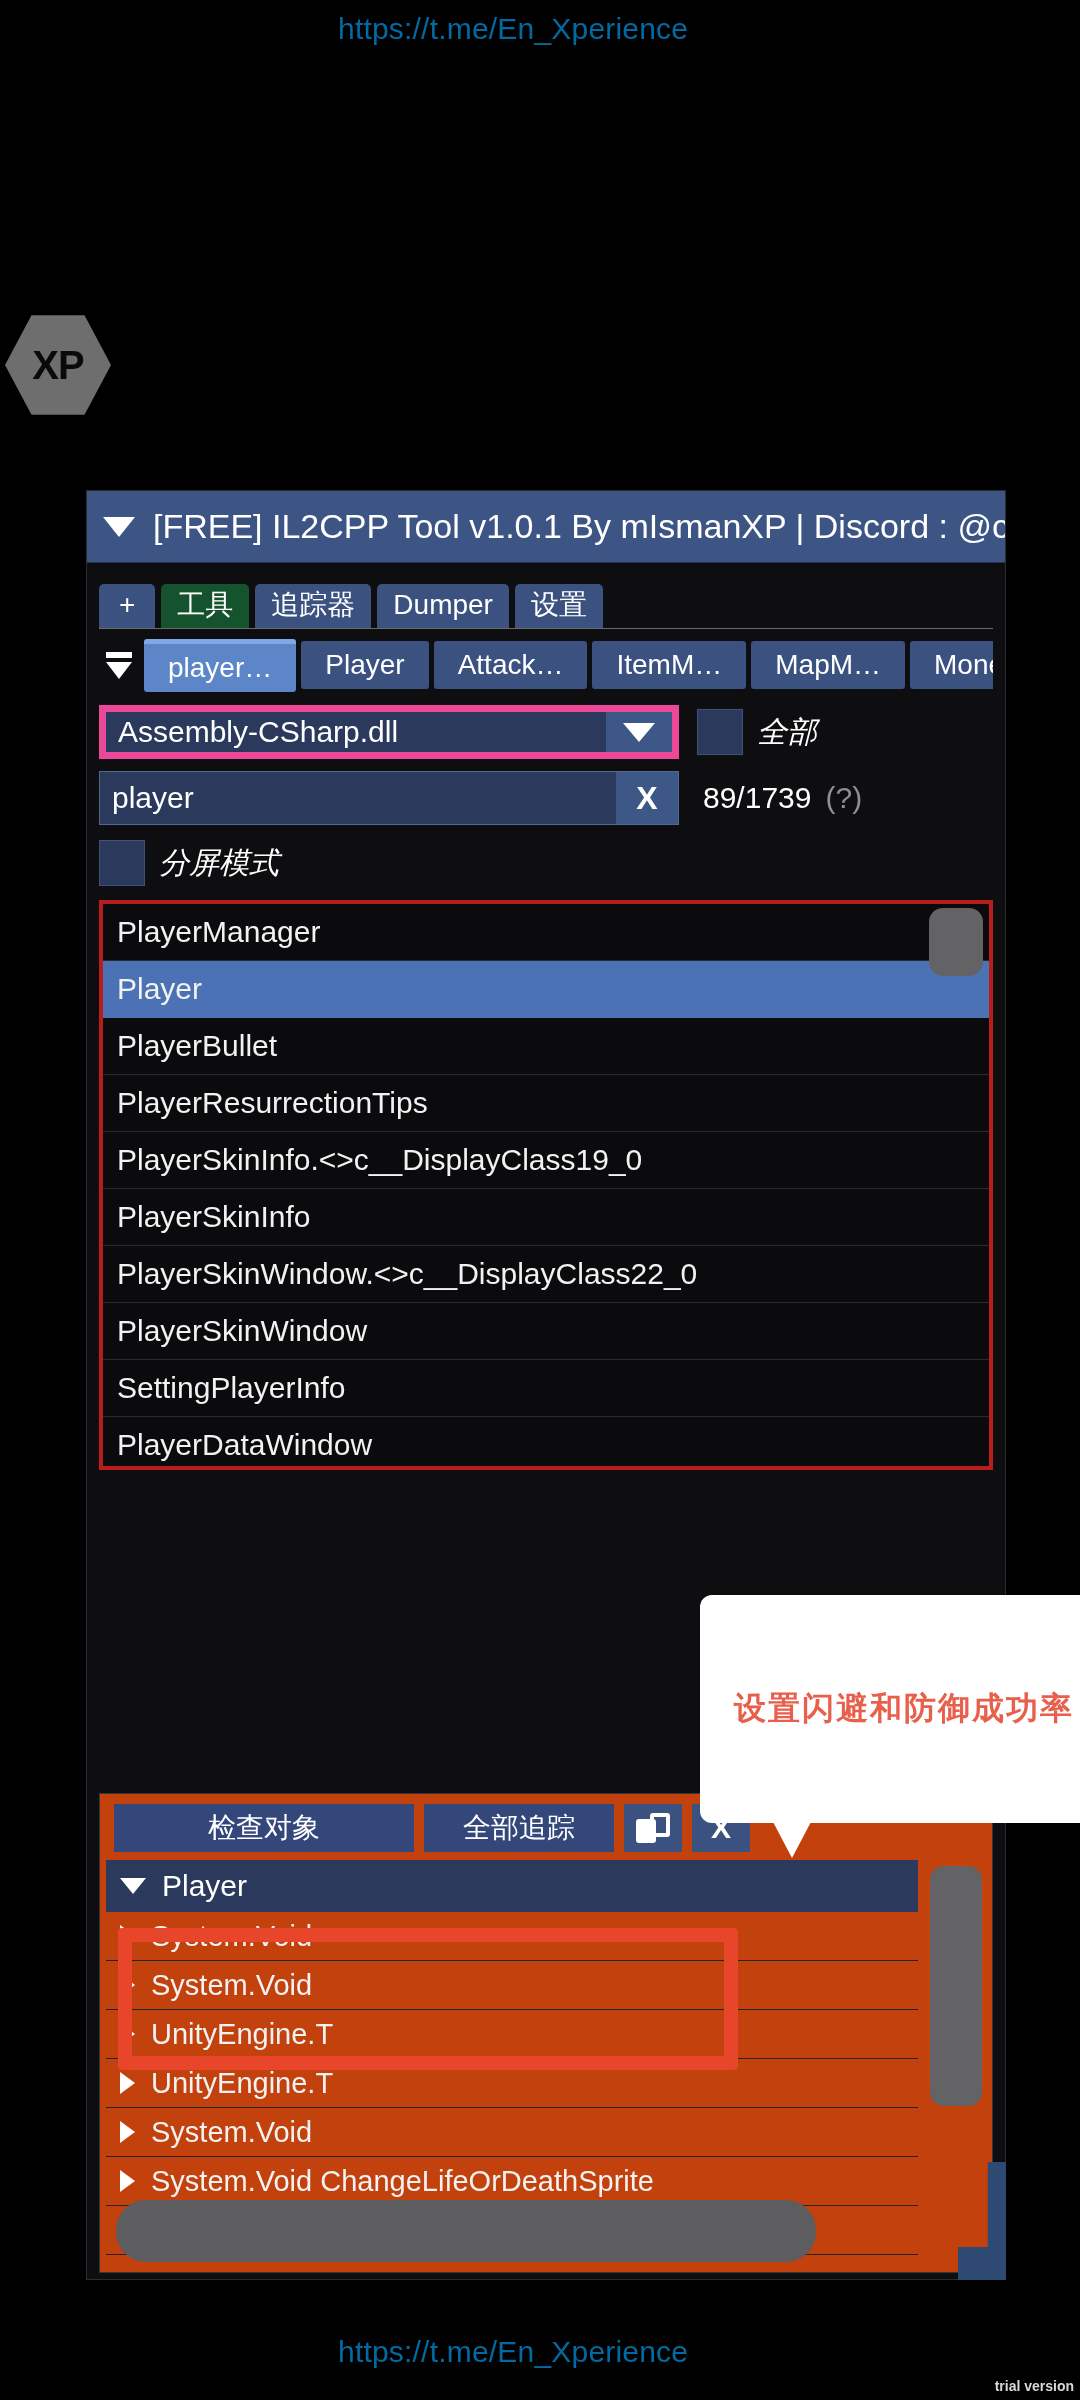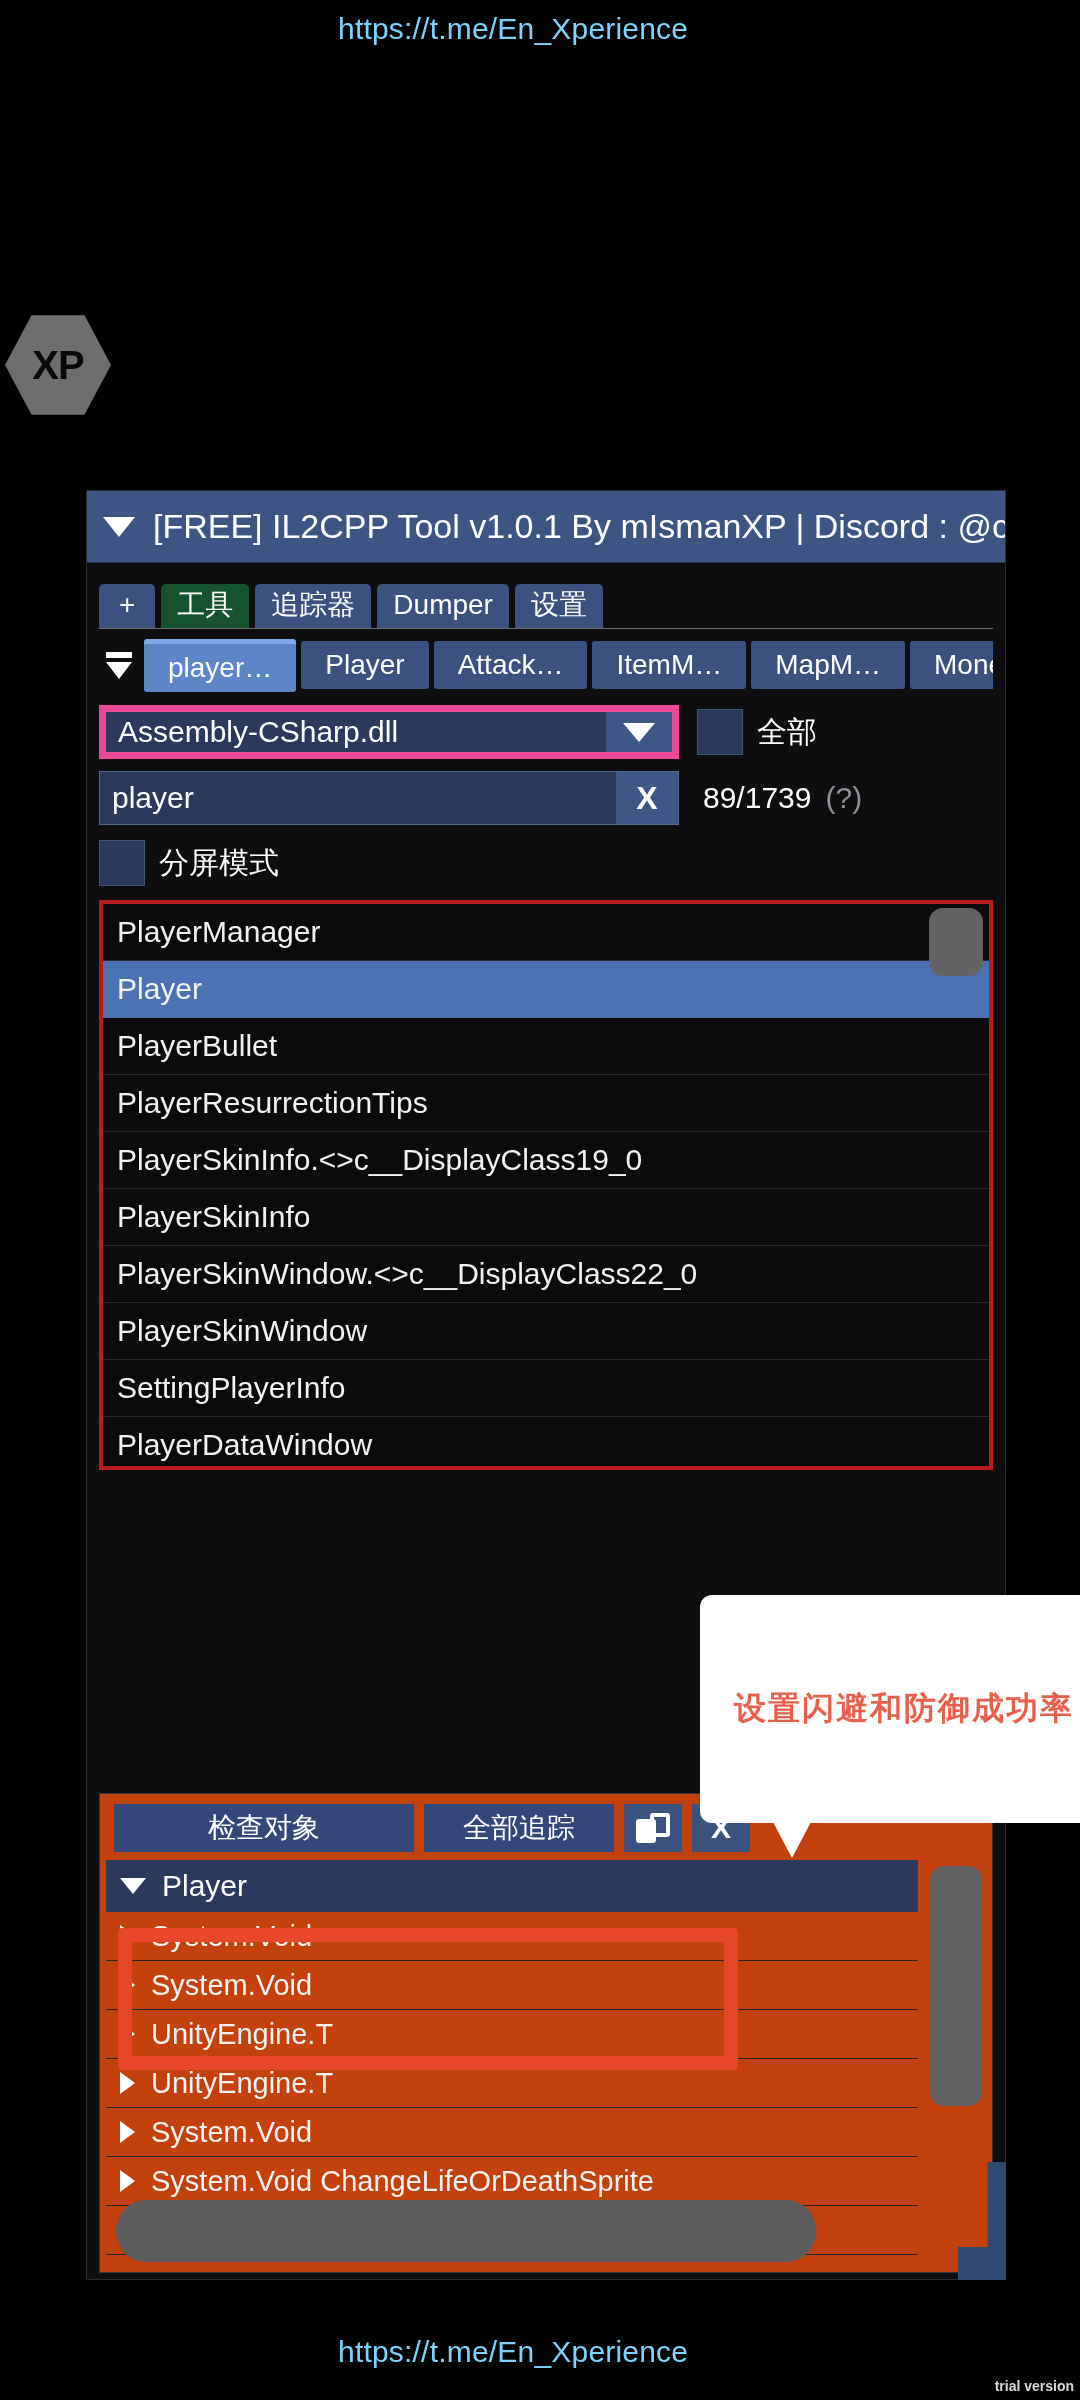--- a/index.html
+++ b/index.html
@@ -7,21 +7,21 @@
     width: 1080px; height: 2400px;
     background: #000000;
     font-family: "Liberation Sans", sans-serif;
     overflow: hidden;
   }
   #root { position: relative; width: 1080px; height: 2400px; background: #000; }
 
   
   .watermark {
     position: absolute;
-    color: #7dd3fc;
+    color: #0369a1;
     font-size: 30px;
     letter-spacing: 0.2px;
     white-space: nowrap;
     font-family: "Liberation Sans", sans-serif;
   }
   #wm-top { left: 338px; top: 12px; }
   #wm-bottom { left: 338px; top: 2335px; }
   #trial {
     position: absolute;
     right: 6px; bottom: 6px;
@@ -166,20 +166,21 @@
   .chk-box {
     width: 46px; height: 46px;
     background: #2b3a5c;
     border: 1px solid #3f5176;
     margin-left: 18px;
     flex: 0 0 auto;
   }
   .chk-label {
     color: #ffffff; font-size: 30px; margin-left: 14px;
     font-family: "Liberation Sans", sans-serif;
+    font-style: italic;
   }
 
   
   .row3 { display: flex; align-items: center; margin-top: 10px; height: 56px; }
   #search-field {
     width: 580px; height: 54px;
     background: #2b3a5c;
     position: relative;
     border: 1px solid #54678f;
     display: flex; align-items: center;

